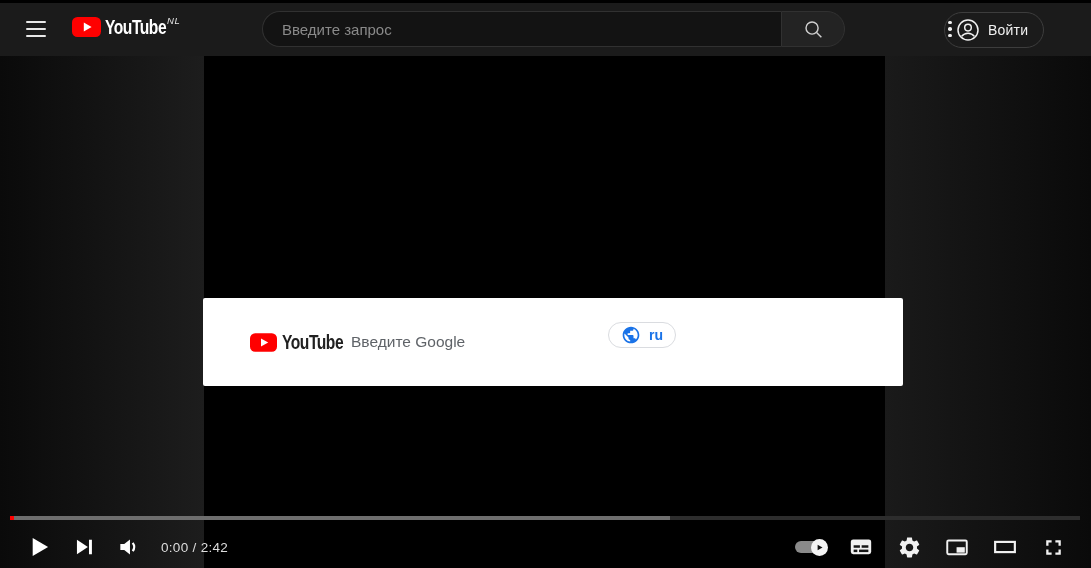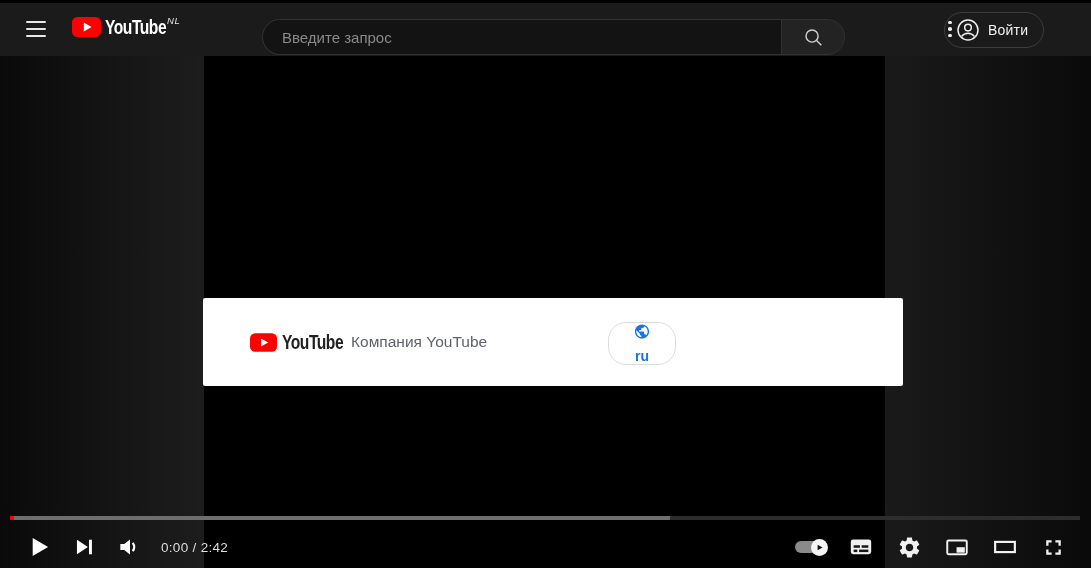--- a/index.html
+++ b/index.html
@@ -20,21 +20,21 @@
 
   #logo { position:absolute; left:72px; top:14px; display:flex; align-items:flex-start;
           cursor:pointer; }
   .yt-badge { flex:none; }
   .yt-word { font-weight:700; color:#fff; font-size:20px; letter-spacing:-0.6px;
              display:inline-block; width:58px; transform:scaleX(0.78);
              transform-origin:left center; margin-left:4px; line-height:21px; }
   #logo .cc { font-size:9.5px; font-weight:400; color:#e6e6e6; letter-spacing:0.6px;
               margin-left:4px; margin-top:-2px;font-style:italic; }
 
-  #search { position:absolute; left:262px; top:16px; width:583px; height:25px;
+  #search { position:absolute; left:262px; top:8px; width:583px; height:25px;
             display:flex; }
   #search input { flex:1; height:36px; background:#131313; border:1px solid #313131;
                   border-right:none; border-radius:18px 0 0 18px; padding:0 4px 0 19px;
                   color:#eee; font-size:15px; outline:none;
                   font-family:"Liberation Sans", sans-serif; }
   #search input::placeholder { color:#8a8a8a; }
   #search-btn { width:64px; height:36px; background:#232323; border:1px solid #313131;
                 border-radius:0 18px 18px 0; }
 
   #more-btn { position:absolute; left:930px; top:6px; width:40px; height:40px;
@@ -57,23 +57,23 @@
 
   
   #banner { left:203px; top:242px; width:700px; height:88px; background:#fff;
             border-radius:2px; }
   #banner-left { position:absolute; left:47px; top:0; height:88px; display:flex;
                  align-items:center; }
   .yt-word-dark { font-weight:700; color:#212121; font-size:20px; letter-spacing:-0.6px;
                   display:inline-block; width:60px; transform:scaleX(0.78);
                   transform-origin:left center; margin-left:5px; }
   #company { margin-left:9px; color:#5f6368; font-size:15.5px; }
-  .pill { position:absolute; top:24px; height:43px; border:1px solid #dadce0;
+  .pill { position:absolute; top:24px; height:26px; border:1px solid #dadce0;
           border-radius:18px; background:#fff; display:flex; align-items:center;
-          justify-content:center; gap:8px; cursor:pointer;flex-direction:column; }
+          justify-content:center; gap:8px; cursor:pointer; }
   #lang-btn { left:405px; width:68px; }
   #banner-signin-btn { left:490px; width:166px; }
   .pill .plbl { color:#1a73e8; font-size:14px; font-weight:700; }
 
   
   #progress { left:10px; top:516px; width:1070px; height:4px; background:#2d2d2d;
               cursor:pointer; }
   #progress .buffered { position:absolute; left:0; top:0; height:100%; background:#6e6e6e; }
   #progress .played   { position:absolute; left:0; top:0; height:100%; background:#f00; }
 
@@ -148,21 +148,21 @@
   <div id="video" class="abs"></div>
   <div id="band-right" class="abs"></div>
 
   <div id="banner" class="abs">
     <div id="banner-left">
       <svg width="27" height="19" viewBox="0 0 29 20">
         <rect width="29" height="20" rx="5.5" fill="#ff0000"></rect>
         <path d="M11.8 5.6v8.8L19.6 10z" fill="#fff"></path>
       </svg>
       <span class="yt-word-dark">YouTube</span>
-      <span id="company">Компания YouTube</span>
+      <span id="company">Введите Google</span>
     </div>
 
     <button id="lang-btn" class="pill">
       <svg width="20" height="20" viewBox="0 0 24 24">
         <path fill="#1a73e8" d="M12 2C6.48 2 2 6.48 2 12s4.48 10 10 10 10-4.48 10-10S17.52 2 12 2zm-1 17.93c-3.95-.49-7-3.85-7-7.93 0-.62.08-1.21.21-1.79L9 15v1c0 1.1.9 2 2 2v1.93zm6.9-2.54c-.26-.81-1-1.39-1.9-1.39h-1v-3c0-.55-.45-1-1-1H8v-2h2c.55 0 1-.45 1-1V7h2c1.1 0 2-.9 2-2v-.41c2.93 1.19 5 4.06 5 7.41 0 2.08-.8 3.97-2.1 5.39z"></path>
       </svg>
       <span class="plbl">ru</span>
     </button>
 
   </div>

